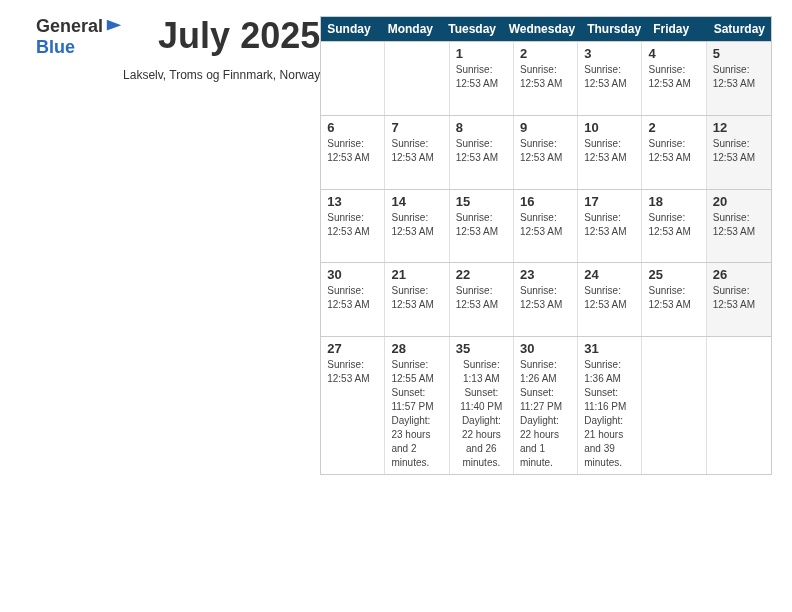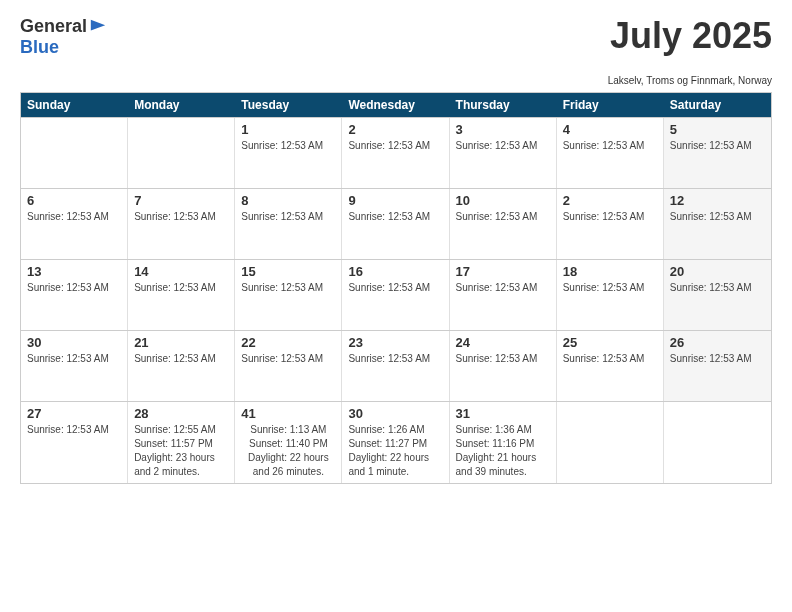--- a/index.html
+++ b/index.html
@@ -6,23 +6,23 @@
     body {
       font-family: Arial, sans-serif;
       background: #fff;
       width: 792px;
       height: 612px;
       overflow: hidden;
     }
     .page {
       width: 792px;
       height: 487px;
-      padding: 16px 20px 12px 20px;
-      display: flex;
-      flex-direction: column;
+      padding: 16px 20px 12px 36px;
+      display: flex;
+      flex-direction: row;
     }
     .header {
       display: flex;
       justify-content: space-between;
       align-items: flex-start;
       margin-bottom: 6px;
     }
     .logo {
       display: flex;
       flex-direction: column;
@@ -50,23 +50,23 @@
     .title-area {
       text-align: right;
     }
     .month-title {
       font-size: 36px;
       font-weight: bold;
       color: #333;
       line-height: 1.1;
     }
     .location {
-      font-size: 10px;
+      font-size: 12px;
       color: #333;
-      margin-top: 19px;
+      margin-top: 12px;
     }
     .calendar {
       flex: 1;
       display: flex;
       flex-direction: column;
       border: 1px solid #ccc;
     }
     .day-headers {
       display: grid;
       grid-template-columns: repeat(7, 1fr);
@@ -268,21 +268,21 @@
             <span class="day-number">27</span>
             <div class="day-info" style="white-space: pre-line;">Sunrise: 12:53 AM</div>
           </div>
           <div class="day-cell">
             <span class="day-number">28</span>
             <div class="day-info" style="white-space: pre-line;">Sunrise: 12:55 AM
 Sunset: 11:57 PM
 Daylight: 23 hours and 2 minutes.</div>
           </div>
           <div class="day-cell">
-            <span class="day-number">41</span>
+            <span class="day-number">35</span>
             <div class="day-info" style="white-space: pre-line; text-align: center;">Sunrise: 1:13 AM
 Sunset: 11:40 PM
 Daylight: 22 hours and 26 minutes.</div>
           </div>
           <div class="day-cell">
             <span class="day-number">30</span>
             <div class="day-info" style="white-space: pre-line;">Sunrise: 1:26 AM
 Sunset: 11:27 PM
 Daylight: 22 hours and 1 minute.</div>
           </div>

